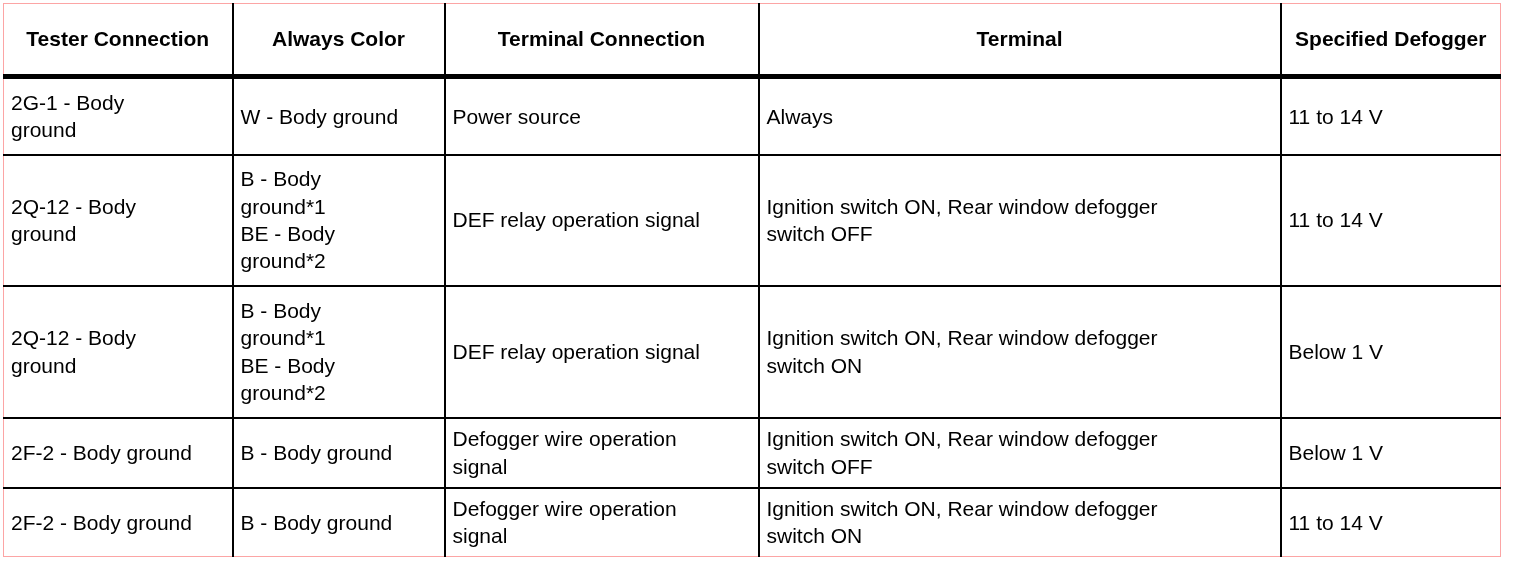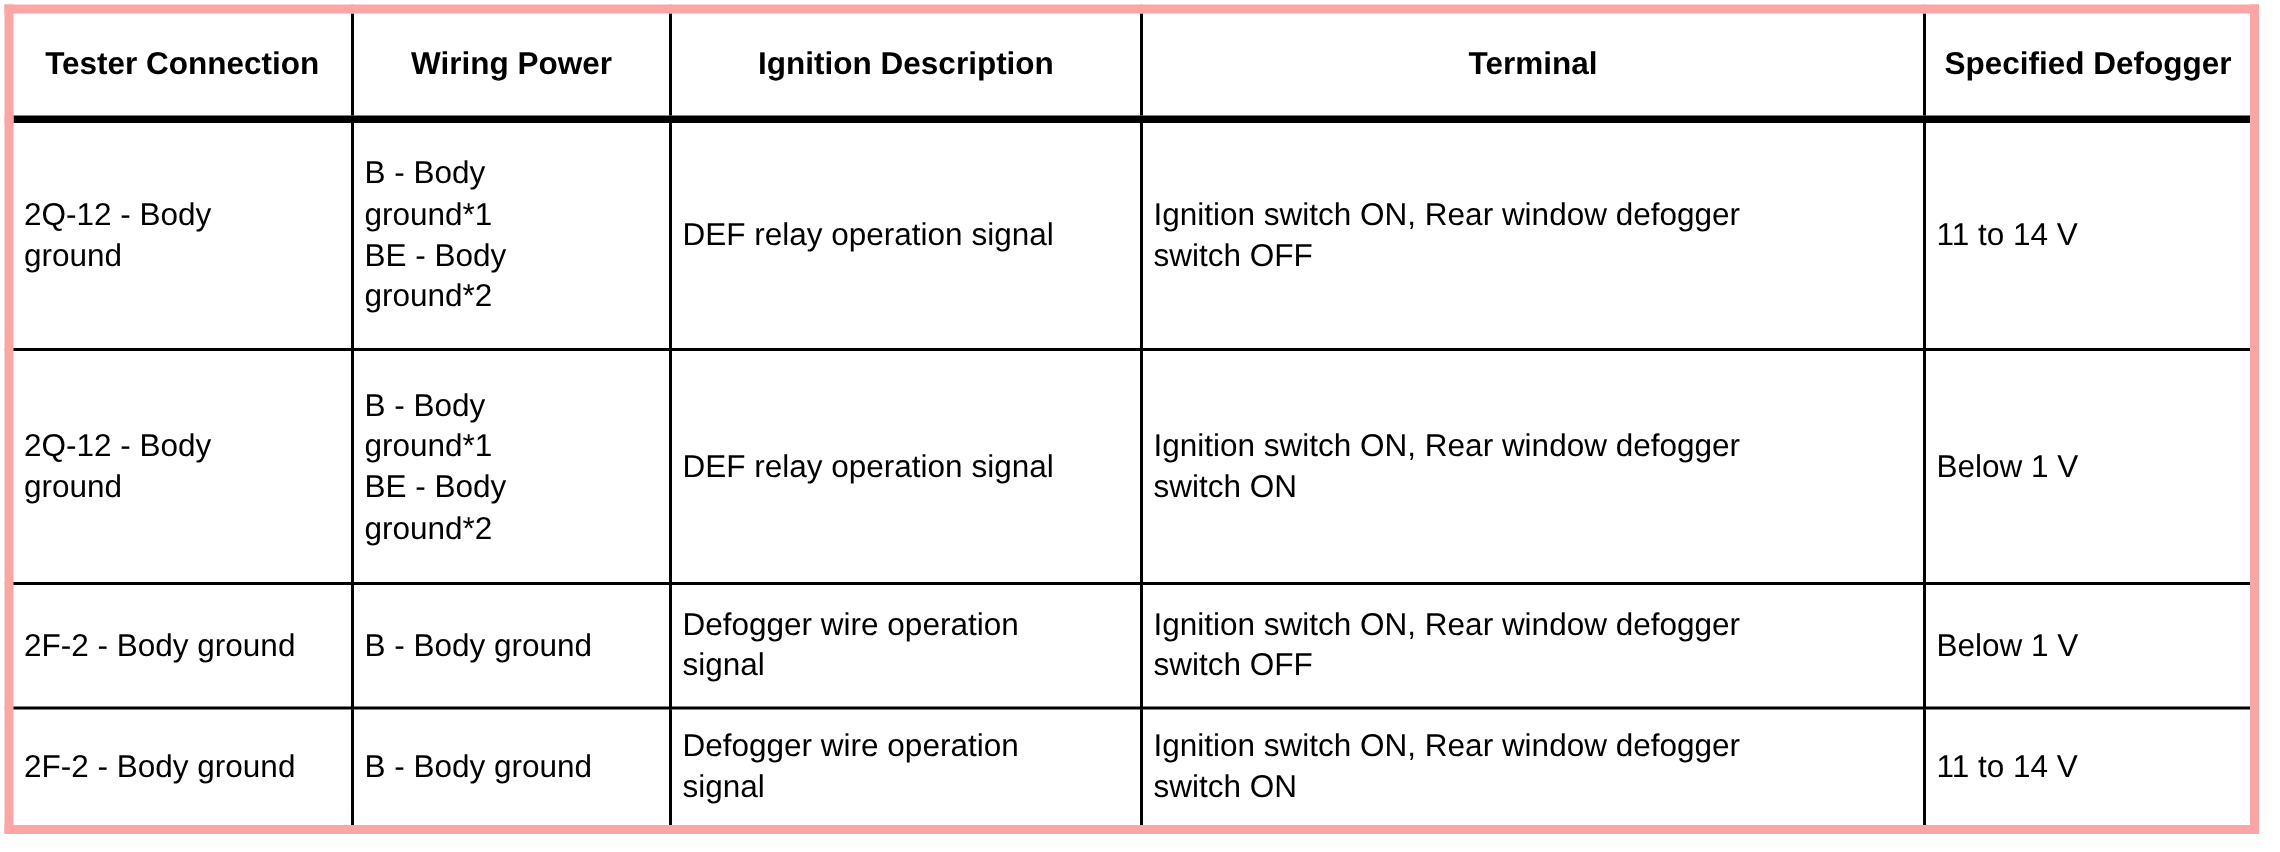--- a/index.html
+++ b/index.html
@@ -24,21 +24,21 @@
 
   .spec-table {
     position: absolute;
     left: 3px;
     top: 3px;
     width: 1497px;
     height: 553px;
     border-collapse: collapse;
     table-layout: fixed;
     background: #ffffff;
-    border: 6px solid #fca5a5;
+    border: 1px solid #fca5a5;
     box-sizing: border-box;
   }
 
   .spec-table col.c-tester    { width: 229px; }
   .spec-table col.c-wiring    { width: 212px; }
   .spec-table col.c-terminal  { width: 314px; }
   .spec-table col.c-condition { width: 522px; }
   .spec-table col.c-spec      { width: 220px; }
 
   .spec-table thead th {
@@ -93,29 +93,37 @@
       <col class="c-wiring">
       <col class="c-terminal">
       <col class="c-condition">
       <col class="c-spec">
     </colgroup>
 
     <thead>
       <tr>
         <th>Tester
 Connection</th>
-        <th>Wiring Power</th>
-        <th>Ignition Description</th>
+        <th>Always Color</th>
+        <th>Terminal Connection</th>
         <th>Terminal</th>
         <th>Specified
 Defogger</th>
       </tr>
     </thead>
 
     <tbody>
+      <tr class="r1">
+        <td>2G-1 - Body
+ground</td>
+        <td>W - Body ground</td>
+        <td>Power source</td>
+        <td>Always</td>
+        <td>11 to 14 V</td>
+      </tr>
       <tr class="r2">
         <td>2Q-12 - Body
 ground</td>
         <td>B - Body
 ground*1
 BE - Body
 ground*2</td>
         <td>DEF relay operation signal</td>
         <td>Ignition switch ON, Rear window defogger
 switch OFF</td>

